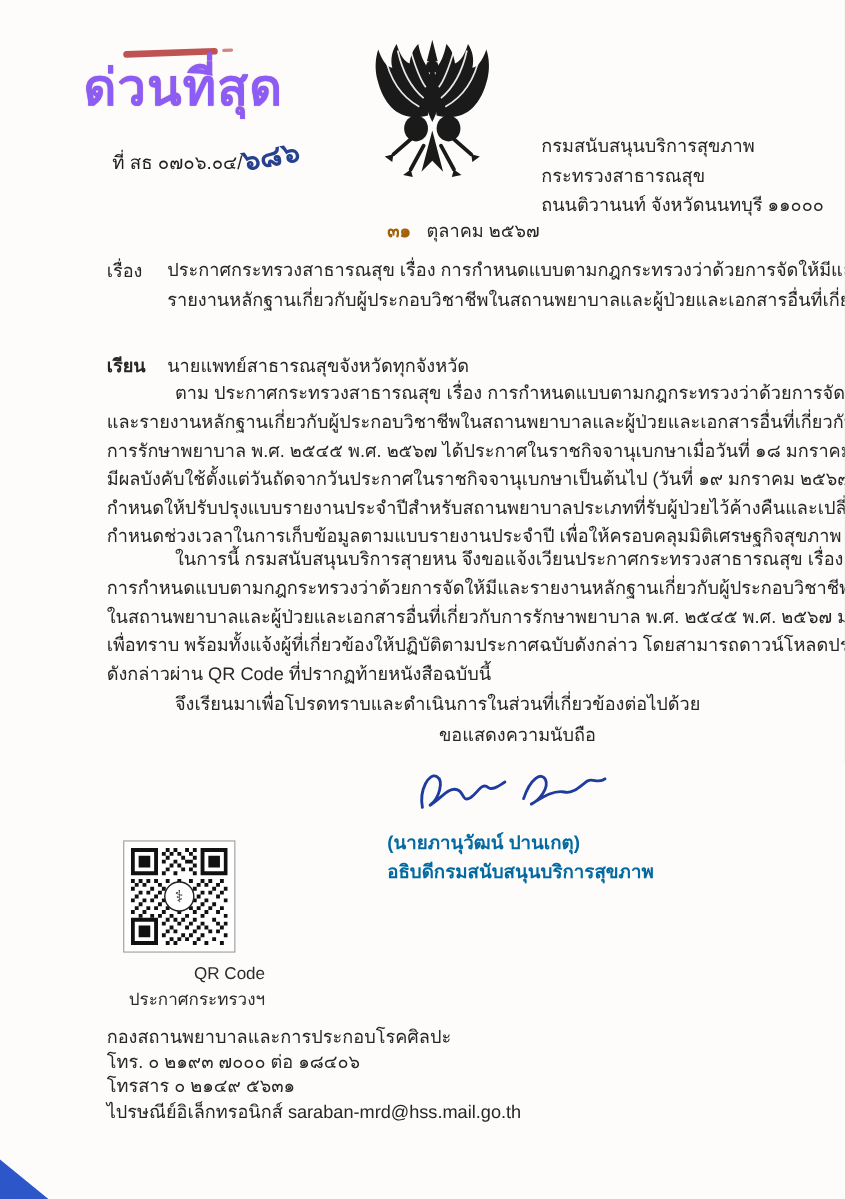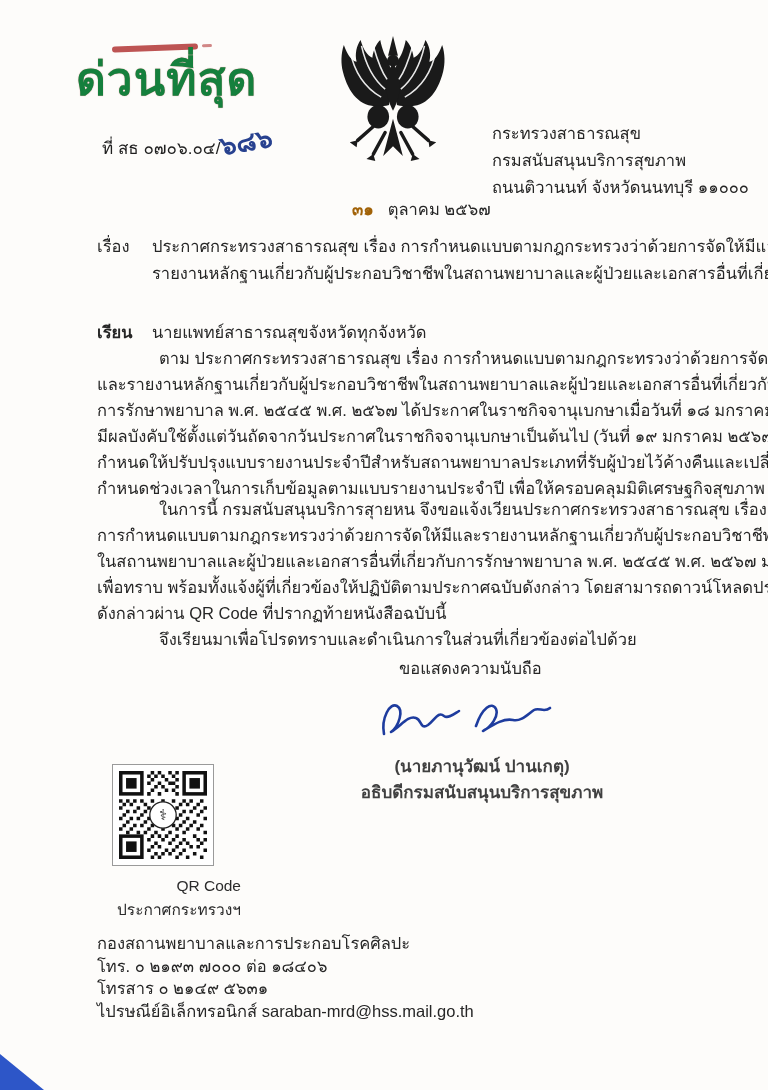--- a/index.html
+++ b/index.html
@@ -9,21 +9,21 @@
     margin:0 auto;
     background:#fdfcfa;
     font-family:"Liberation Sans",sans-serif;
     color:#262626;
     overflow:hidden;
   }
   .abs{position:absolute;}
   .urgent-stamp{
     left:76px;top:54px;
     font-size:46px;font-weight:800;
-    color:#15803d;
+    color:#8b5cf6;
     letter-spacing:1px;
     line-height:1.1;
     text-shadow:0 0 1px rgba(168,28,28,.55);
   }
   .stamp-smudge{
     left:112px;top:45px;width:86px;height:6px;
     background:#a81c1c;opacity:.75;border-radius:3px;
     transform:rotate(-2deg);
   }
   .stamp-smudge:after{
@@ -46,22 +46,22 @@
   .to-label{top:319px;font-weight:bold;}
   .to-value{left:152px;top:319px;font-size:16.5px;}
   .para{left:97px;width:600px;font-size:16.5px;}
   .para .line{line-height:26px;white-space:nowrap;}
   .para1{top:345px;}
   .para2{top:496px;}
   .indent{padding-left:62px;}
   .closing{left:159px;top:626px;font-size:16.5px;}
   .regards{left:399px;top:655px;font-size:16.5px;}
   .signature{left:376px;top:690px;}
-  .signer{left:352px;top:754px;width:260px;text-align:center;
-    color:#404040;font-weight:700;font-size:17px;line-height:26px;}
+  .signer{left:352px;top:754px;width:260px;
+    color:#0369a1;font-weight:700;font-size:17px;line-height:26px;}
   .qr-box{
     left:112px;top:764px;width:88px;height:88px;
     border:1px solid #9a9a9a;background:#fff;padding:6px;
   }
   .qr-caption{left:85px;top:874px;width:156px;text-align:right;
     font-size:15.5px;line-height:24px;color:#2b2b2b;}
   .footer{left:97px;top:932px;font-size:16.5px;line-height:22.5px;}
   .corner-fold{
     left:0;bottom:0;width:0;height:0;
     border-left:44px solid #2d56c8;
@@ -104,22 +104,22 @@
         <path d="M28 10 C32 28 40 44 52 54"></path>
         <path d="M40 10 C44 24 48 36 54 44"></path>
         <path d="M104 14 C100 34 90 52 72 62"></path>
         <path d="M92 10 C88 28 80 44 68 54"></path>
         <path d="M80 10 C76 24 72 36 66 44"></path>
       </g>
     </svg>
   </div>
 
   <div class="abs sender">
+    <div>กรมสนับสนุนบริการสุขภาพ</div>
     <div>กระทรวงสาธารณสุข</div>
-    <div>กรมสนับสนุนบริการสุขภาพ</div>
     <div>ถนนติวานนท์ จังหวัดนนทบุรี ๑๑๐๐๐</div>
   </div>
 
   <div class="abs date-line">
     <span class="date-day">๓๑</span><span>ตุลาคม ๒๕๖๗</span>
   </div>
 
   <div class="abs label-col subject-label">เรื่อง</div>
   <div class="abs subject-text">
     <div class="line" style="white-space:nowrap;">ประกาศกระทรวงสาธารณสุข เรื่อง การกำหนดแบบตามกฎกระทรวงว่าด้วยการจัดให้มีและ</div>

